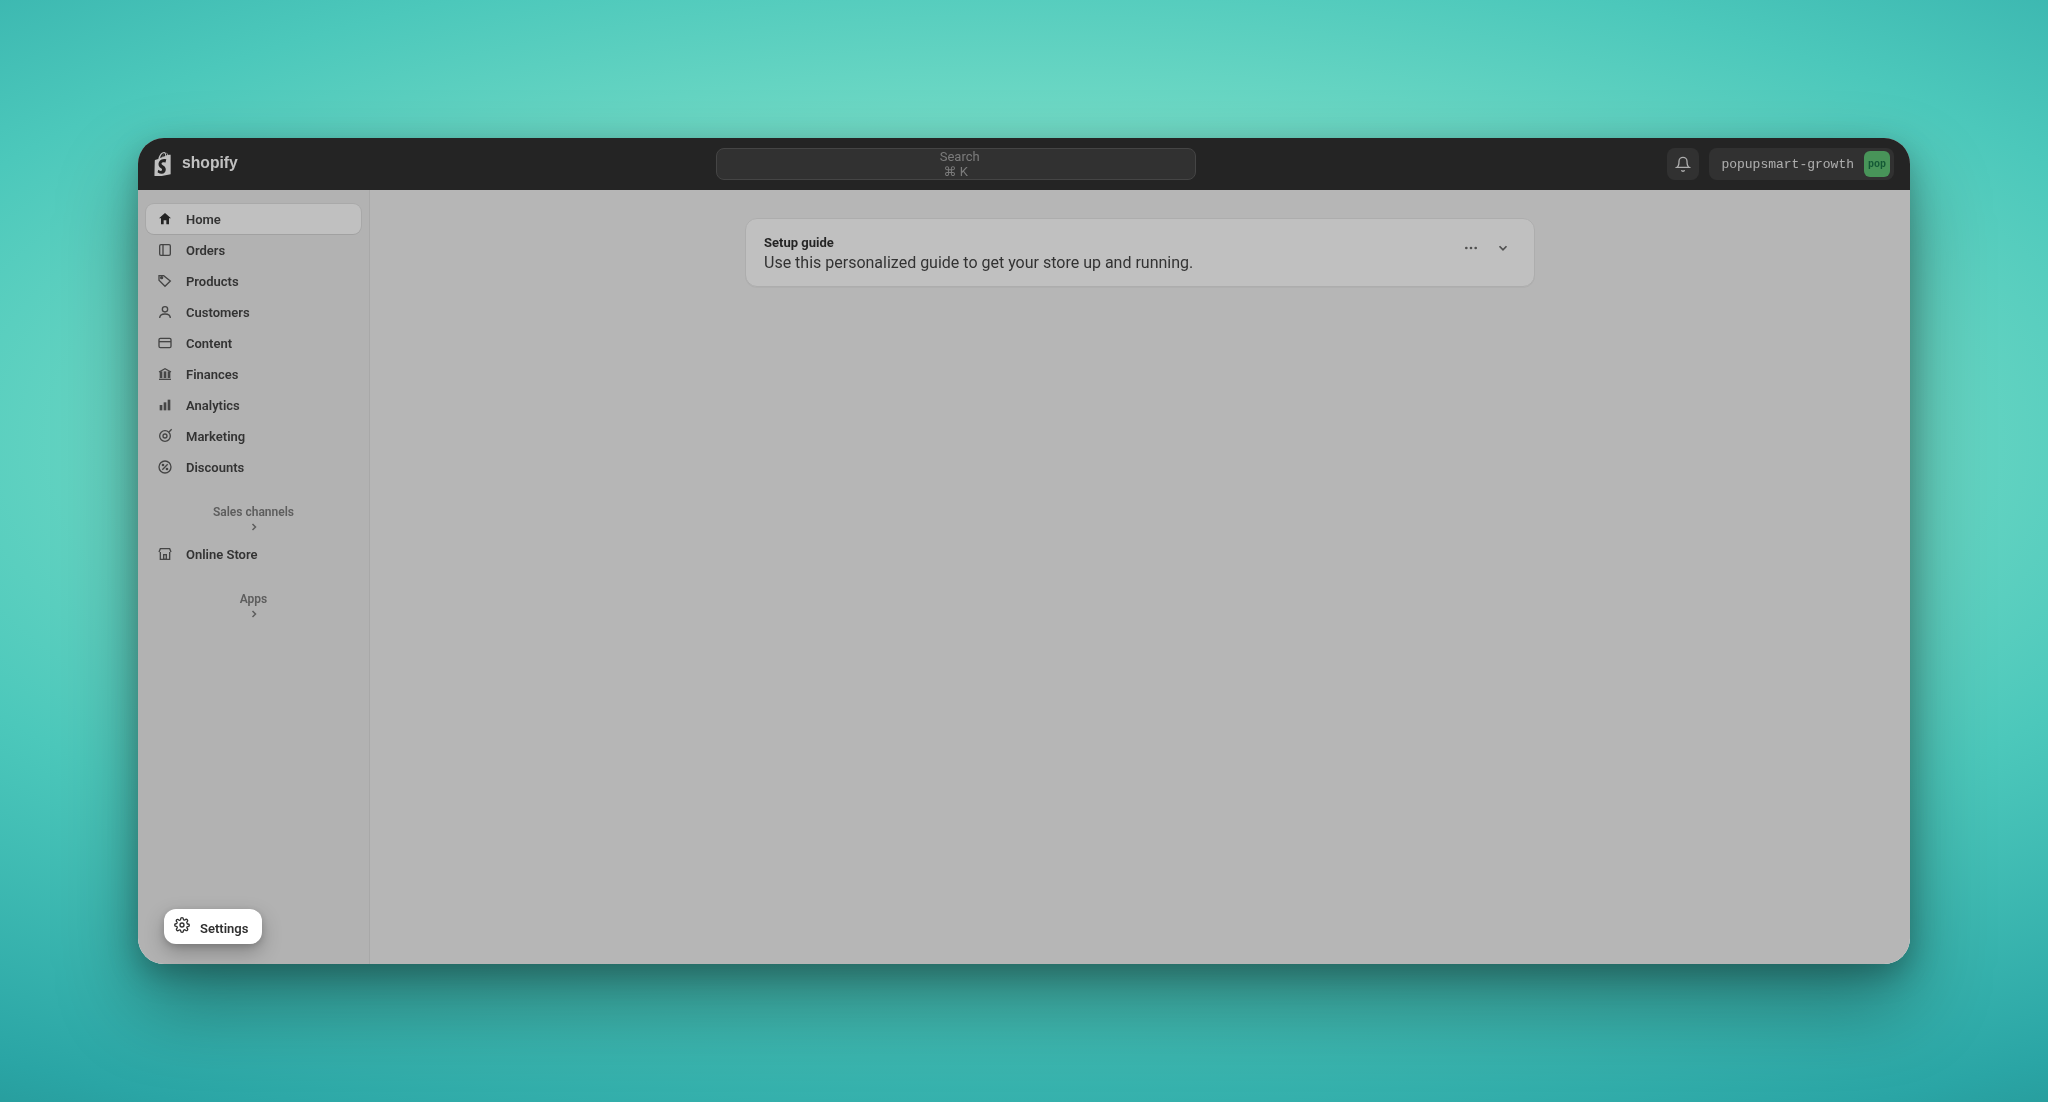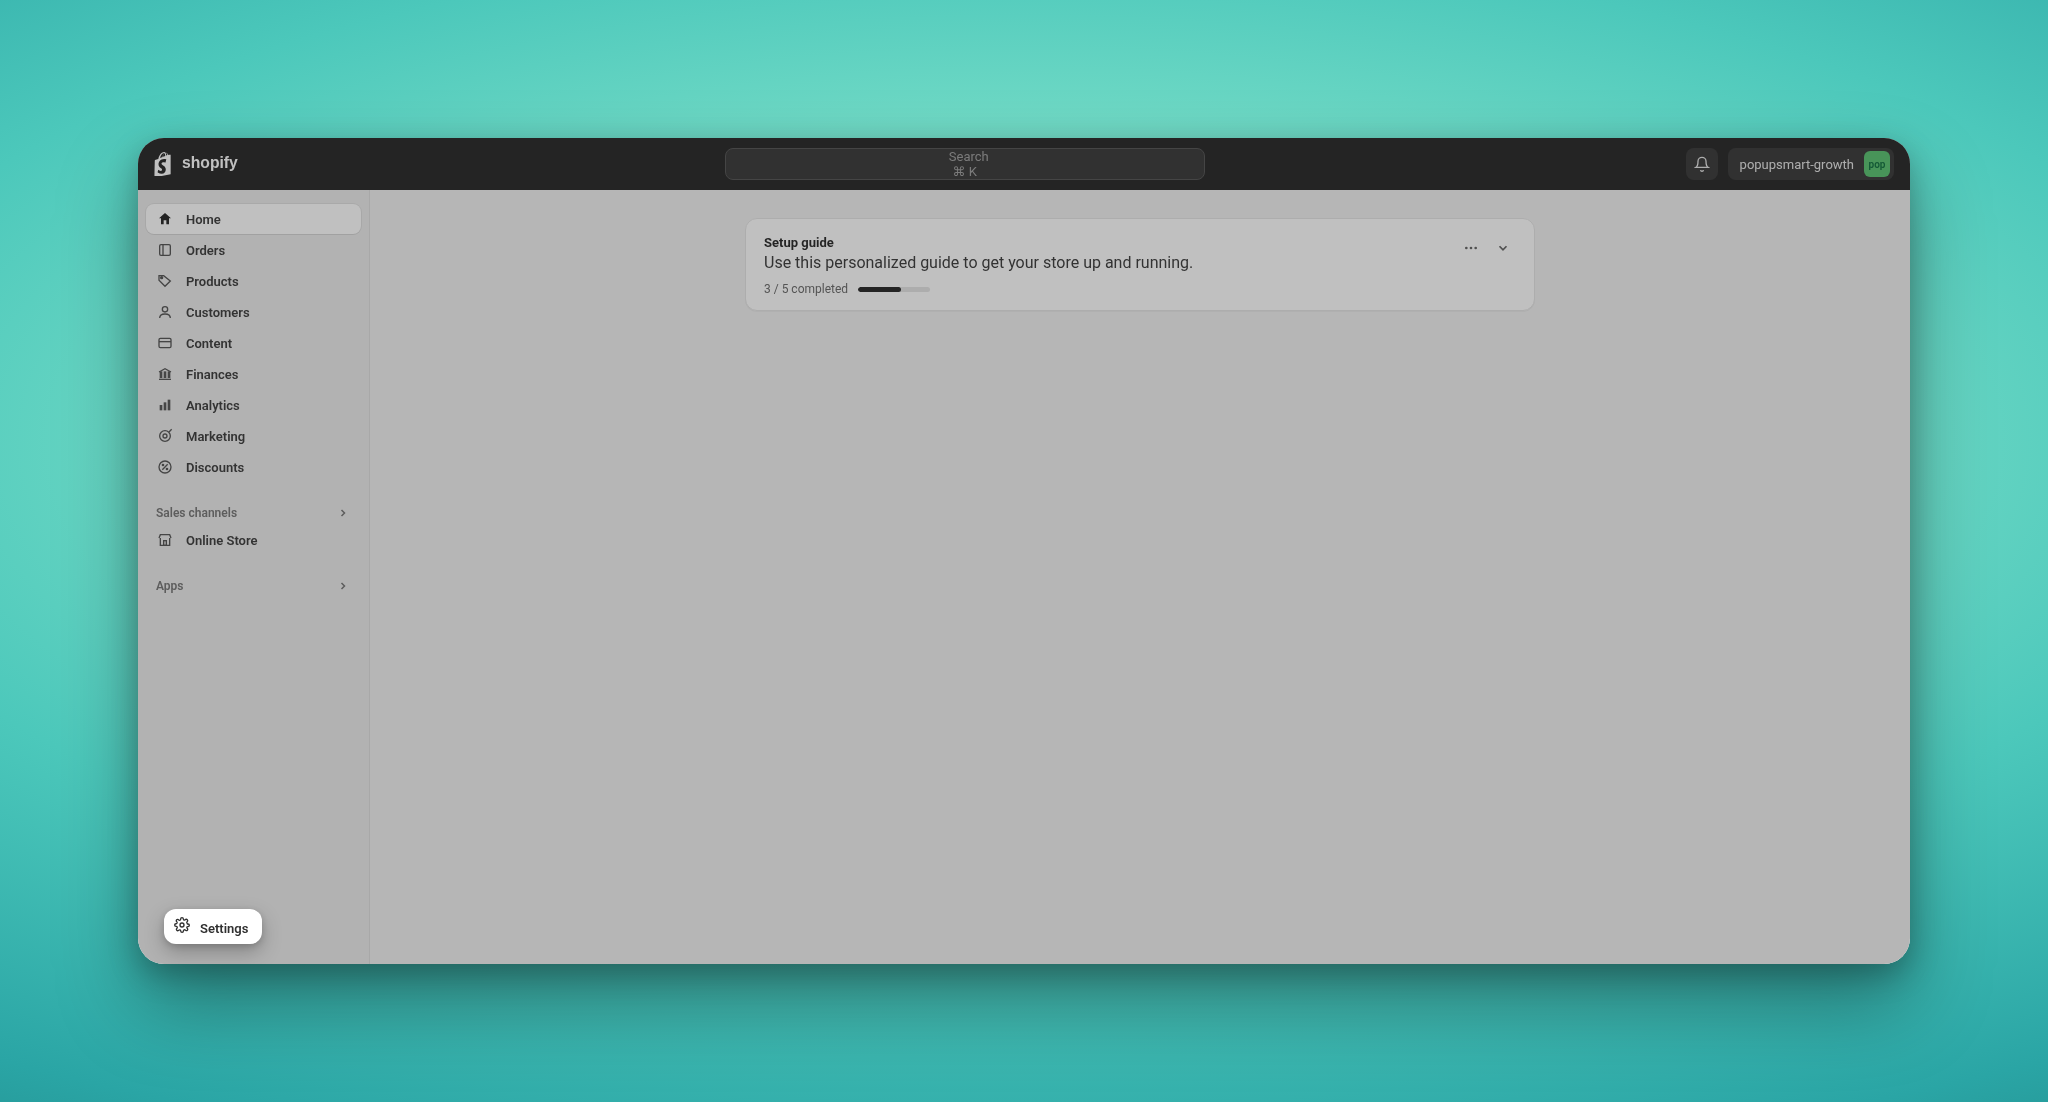--- a/index.html
+++ b/index.html
@@ -75,20 +75,21 @@
     font-size: 13px;
     flex-direction: column;
   }
   .searchbar .search-text { flex: 1; margin-left: 8px; }
   .searchbar .kbd { color: #9a9a9a; font-size: 13px; }
 
   .topbar-right {
     display: flex;
     align-items: center;
     gap: 10px;
+    font-family: Liberation Mono, monospace;
   }
   .notif-btn {
     width: 32px; height: 32px;
     background: #2d2d2d;
     border-radius: 8px;
     display: flex; align-items: center; justify-content: center;
     color: #e3e3e3;
   }
   .store-btn {
     height: 32px;
@@ -150,20 +151,21 @@
 
   .nav-section {
     margin-top: 18px;
     display: flex;
     align-items: center;
     justify-content: space-between;
     padding: 4px 10px;
     font-size: 12px;
     font-weight: 600;
     color: #6d6d6d;
+    flex-direction: column;
   }
   .nav-section .chev {
     width: 16px; height: 16px;
     display: flex; align-items: center; justify-content: center;
     color: #6d6d6d;
   }
 
   .settings-float {
     position: absolute;
     left: 26px;
@@ -428,24 +430,18 @@
                     <circle cx="19" cy="12" r="2"></circle>
                   </svg>
               </div>
               <div class="icon-btn">
                 <svg width="14" height="14" viewBox="0 0 24 24" fill="none" stroke="currentColor" stroke-width="3">
                     <polyline points="6 9 12 15 18 9"></polyline>
                   </svg>
               </div>
             </div>
           </div>
-          <div class="setup-progress-row">
-            <span>3 / 5 completed</span>
-            <div class="prog-track">
-              <div class="prog-fill" style="width:60%"></div>
-            </div>
-          </div>
         </div>
       </div>
 
     </div>
   </div>
 </div>
 
 </body></html>

